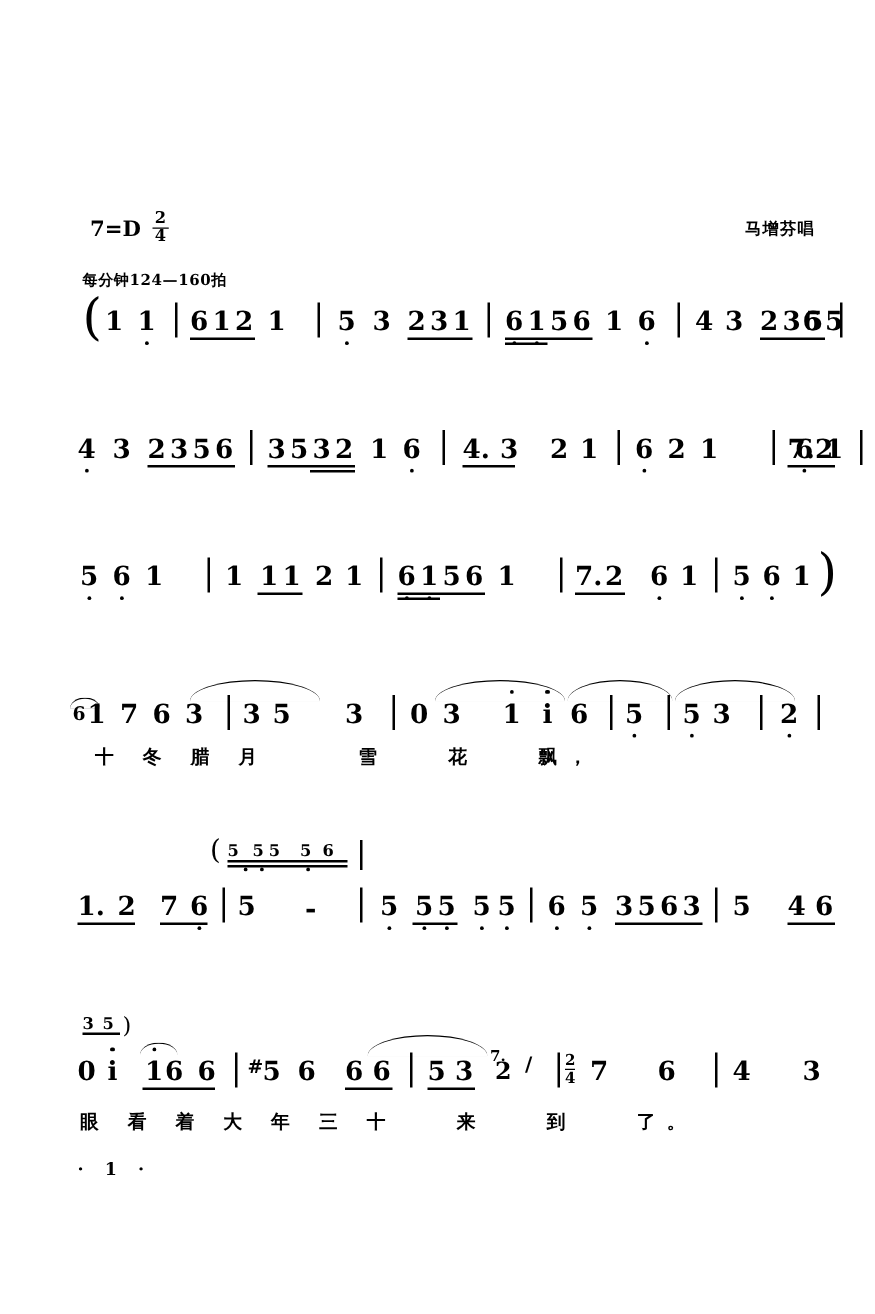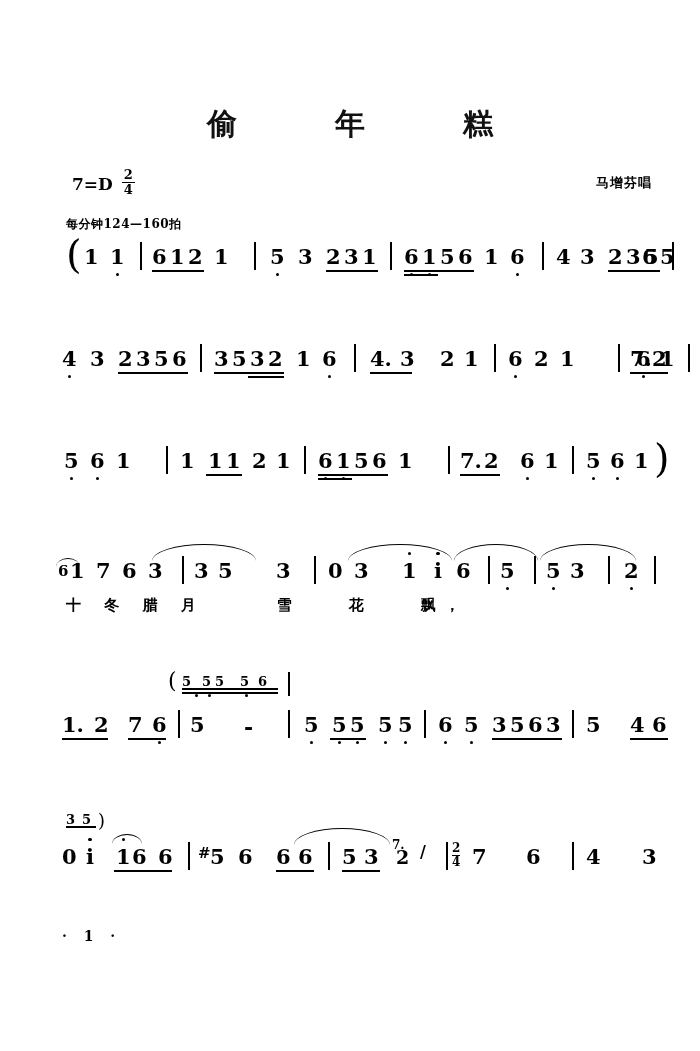--- a/index.html
+++ b/index.html
@@ -213,21 +213,20 @@
     font-size: 14px;
     font-weight: 700;
     letter-spacing: 6px;
   }
 </style>
 </head>
 <body>
 
 <div class="page">
 
-  <div class="title">偷　年　糕</div>
 
   <div class="key-sig">
     <span>7=D</span>
     <span class="frac">
       <span class="num">2</span>
       <span class="den">4</span>
     </span>
   </div>
 
   <div class="composer">马增芬唱</div>
@@ -405,21 +404,21 @@
       <span class="bar" style="left:440px;"></span>
       <span class="n dot-under" style="left:452px;">5</span>
       <span class="bar" style="left:486px;"></span>
       <span class="n dot-under" style="left:498px;">5</span>
       <span class="n" style="left:522px;">3</span>
       <div class="slur" style="left:492px; top:-8px; width:96px; height:16px;"></div>
       <span class="bar" style="left:560px;"></span>
       <span class="n dot-under" style="left:576px;">2</span>
       <span class="bar" style="left:606px;"></span>
     </div>
-    <div class="lyric" style="left:18px; letter-spacing:9px;">十 冬 腊 月　　　雪　　花　　飘，</div>
+    <div class="lyric" style="left:28px; letter-spacing:9px;">十 冬 腊 月　　　雪　　花　　飘，</div>
   </div>
 
   <div class="stave" style="top:690px; height:90px;">
     <div class="row-notes" style="height:70px;">
 
       <span class="grace" style="left:120px; top:-22px; font-size:22px; font-weight:400;">(</span>
       <span class="grace" style="left:134px; top:-16px;">5</span>
       <span class="grace" style="left:154px; top:-16px;">5</span>
       <span class="grace" style="left:167px; top:-16px;">5</span>
       <span class="grace" style="left:192px; top:-16px;">5</span>
@@ -504,17 +503,18 @@
         <span class="den">4</span>
       </div>
       <span class="bar" style="left:398px; top:24px;"></span>
 
       <span class="n" style="left:424px; top:28px;">7</span>
       <span class="n" style="left:478px; top:28px;">6</span>
       <span class="bar" style="left:524px; top:24px;"></span>
       <span class="n" style="left:538px; top:28px;">4</span>
       <span class="n" style="left:594px; top:28px;">3</span>
     </div>
+    <div class="lyric" style="left:16px; top:70px; letter-spacing:9px;">眼 看 着 大 年 三 十　　来　　到　　了。</div>
   </div>
 
   <div class="pagenum">· 1 ·</div>
 
 </div>
 
 </body></html>

